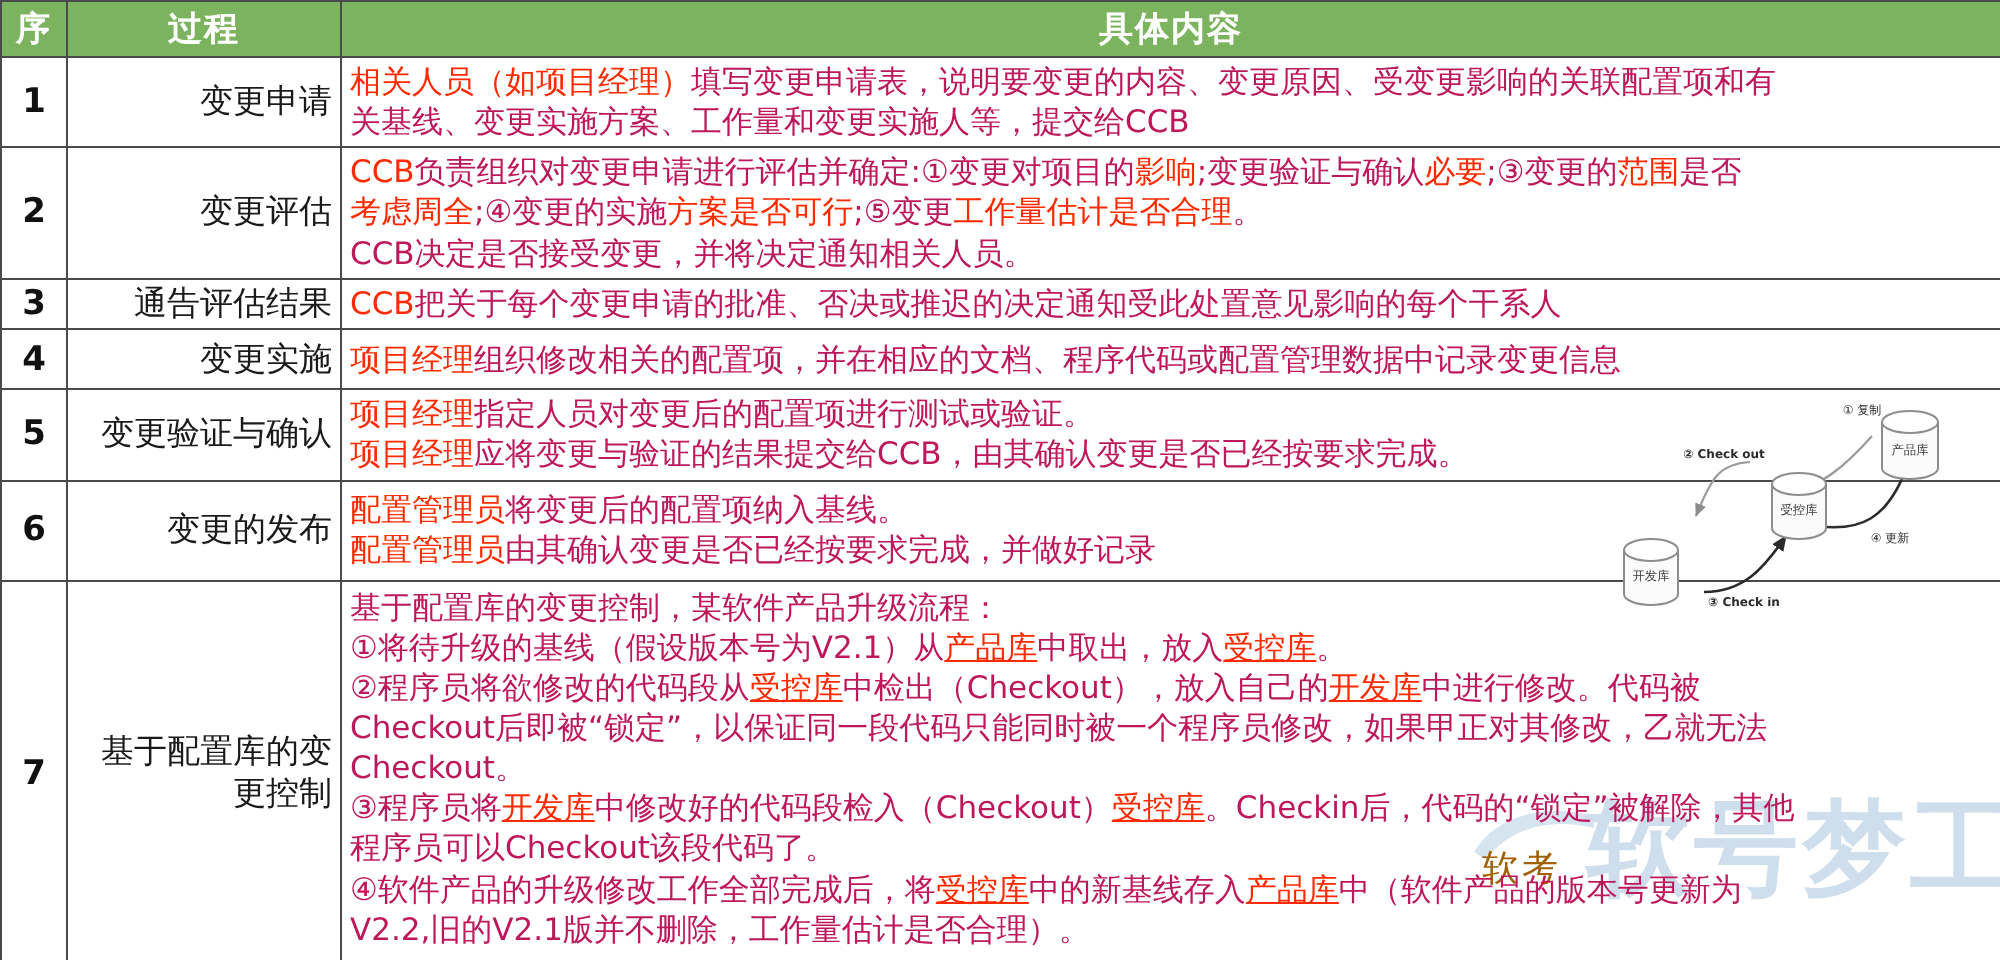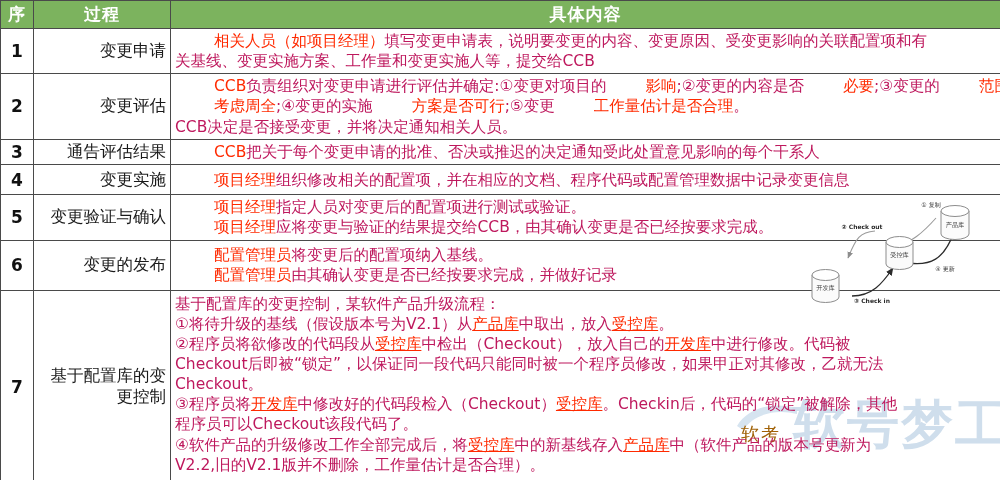--- a/index.html
+++ b/index.html
@@ -71,21 +71,21 @@
     text-align: left;
     font-size: 15.5px;
     color: #1a1a1a;
     line-height: 1.30;
     padding-left: 5px;
     padding-right: 4px;
   }
 
   td.det .ln { display: block; white-space: nowrap; }
 
-  .r { color: #ff2a00; margin-left: 39px; }
+  .r { color: #ff2a00; }
   .ru { color: #ff2a00; text-decoration: underline; }
   .k { color: #be185d; }
 
   
   tr.row1 td { height: 45px; }
   tr.row2 td { height: 65px; }
   tr.row3 td { height: 25px; }
   tr.row4 td { height: 30px; }
   tr.row5 td { height: 45px; }
   tr.row6 td { height: 50px; }
@@ -174,21 +174,21 @@
           <td class="proc">变更申请</td>
           <td class="det">
             <div class="ln"><span class="r">相关人员（如项目经理）</span><span class="k">填写变更申请表，说明要变更的内容、变更原因、受变更影响的关联配置项和有</span></div>
             <div class="ln"><span class="k">关基线、变更实施方案、工作量和变更实施人等，提交给CCB</span></div>
           </td>
         </tr>
         <tr class="row2">
           <td class="seq">2</td>
           <td class="proc">变更评估</td>
           <td class="det">
-            <div class="ln"><span class="r">CCB</span><span class="k">负责组织对变更申请进行评估并确定:①变更对项目的</span><span class="r">影响</span><span class="k">;②变更的内容是否</span><span class="r">必要</span><span class="k">;③变更的</span><span class="r">范围</span><span class="k">是否</span></div>
+            <div class="ln"><span class="r">CCB</span><span class="k">负责组织对变更申请进行评估并确定:①变更对项目的</span><span class="r">影响</span><span class="k">;变更验证与确认</span><span class="r">必要</span><span class="k">;③变更的</span><span class="r">范围</span><span class="k">是否</span></div>
             <div class="ln"><span class="r">考虑周全</span><span class="k">;④变更的实施</span><span class="r">方案是否可行</span><span class="k">;⑤变更</span><span class="r">工作量估计是否合理</span><span class="k">。</span></div>
             <div class="ln"><span class="k">CCB决定是否接受变更，并将决定通知相关人员。</span></div>
           </td>
         </tr>
         <tr class="row3">
           <td class="seq">3</td>
           <td class="proc">通告评估结果</td>
           <td class="det">
             <div class="ln"><span class="r">CCB</span><span class="k">把关于每个变更申请的批准、否决或推迟的决定通知受此处置意见影响的每个干系人</span></div>
           </td>

